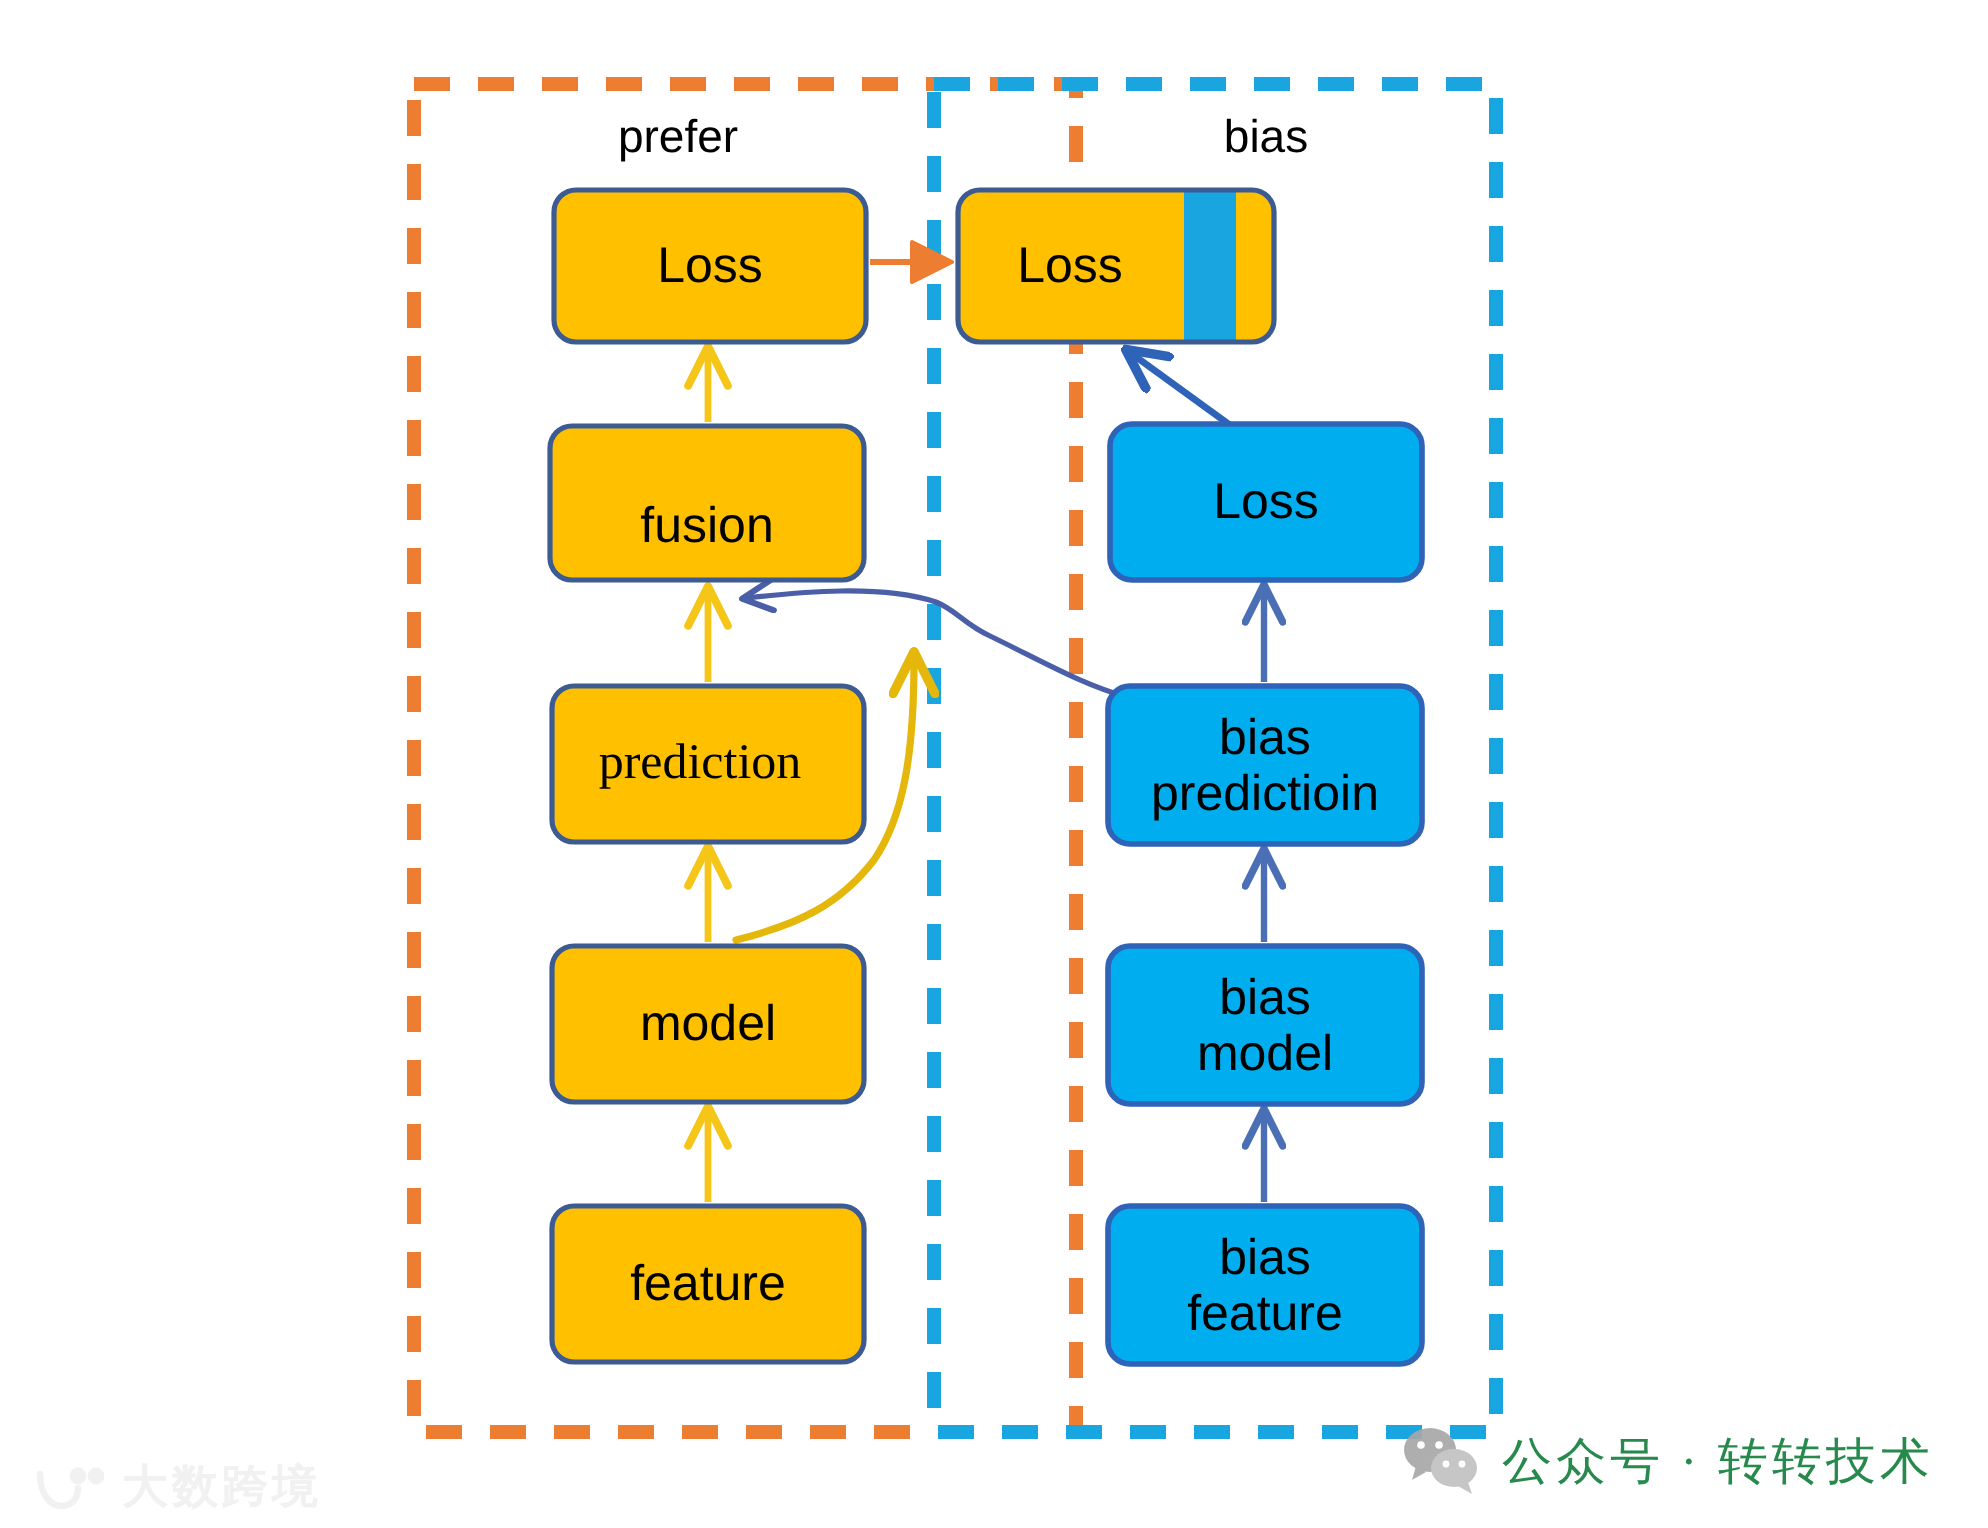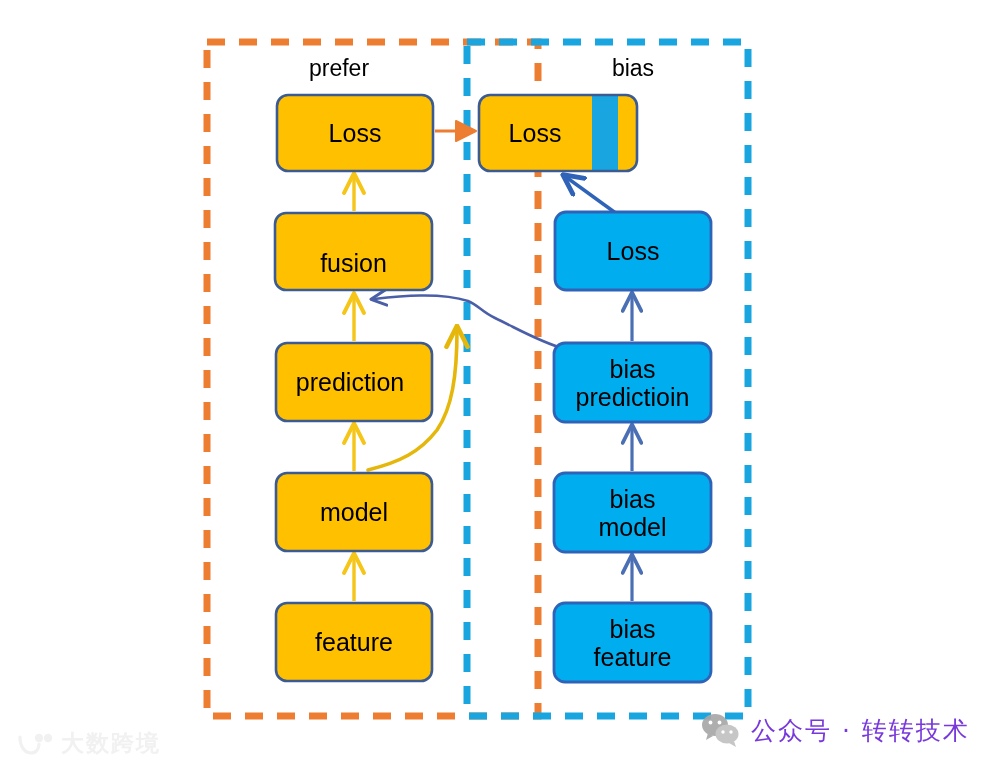--- a/index.html
+++ b/index.html
@@ -52,21 +52,21 @@
     align-items: center;
     gap: 9px;
     opacity: 0.92;
   }
   .wm-text {
     font-size: 25px;
     letter-spacing: 2px;
     font-family: "DejaVu Sans", sans-serif;
   }
   .wm-left .wm-text { color: #f0f0f0; font-weight: bold; font-size: 23px; }
-  .wm-right .wm-text { color: #6d28d9; }
+  .wm-right .wm-text { color: #15803d; font-family: Liberation Serif, serif; }
 </style>
 </head>
 <body>
 
 <div id="canvas">
 
   <svg id="diagram-svg" viewBox="0 0 994 764" xmlns="http://www.w3.org/2000/svg">
     <defs>
       <marker id="ah-yellow" viewBox="0 0 12 12" refX="9" refY="6" markerWidth="7" markerHeight="7" orient="auto-start-reverse">
         <path d="M1,1 L11,6 L1,11" fill="none" stroke="#F5C518" stroke-width="2" stroke-linecap="round" stroke-linejoin="round"></path>
@@ -189,21 +189,21 @@
   <div class="group-label" style="left:633px; top:55px;">bias</div>
 
   <div class="node-label" style="left:277px; top:95px; width:156px; height:76px;">Loss</div>
 
   <div class="node-label" style="left:479px; top:95px; width:158px; height:76px; justify-content:center; padding-right:46px; box-sizing:border-box;">Loss</div>
 
   <div class="node-label" style="left:555px; top:212px; width:156px; height:78px;">Loss</div>
 
   <div class="node-label" style="left:275px; top:213px; width:157px; height:99px;">fusion</div>
 
-  <div class="node-label" style="left:276px; top:343px; width:148px; height:78px;">prediction</div>
+  <div class="node-label" style="left:276px; top:343px; width:148px; height:78px;font-family:Liberation Serif, serif;">prediction</div>
 
   <div class="node-label" style="left:554px; top:343px; width:157px; height:79px;">bias
 predictioin</div>
 
   <div class="node-label" style="left:276px; top:473px; width:156px; height:78px;">model</div>
 
   <div class="node-label" style="left:554px; top:473px; width:157px; height:79px;">bias
 model</div>
 
   <div class="node-label" style="left:276px; top:603px; width:156px; height:78px;">feature</div>

